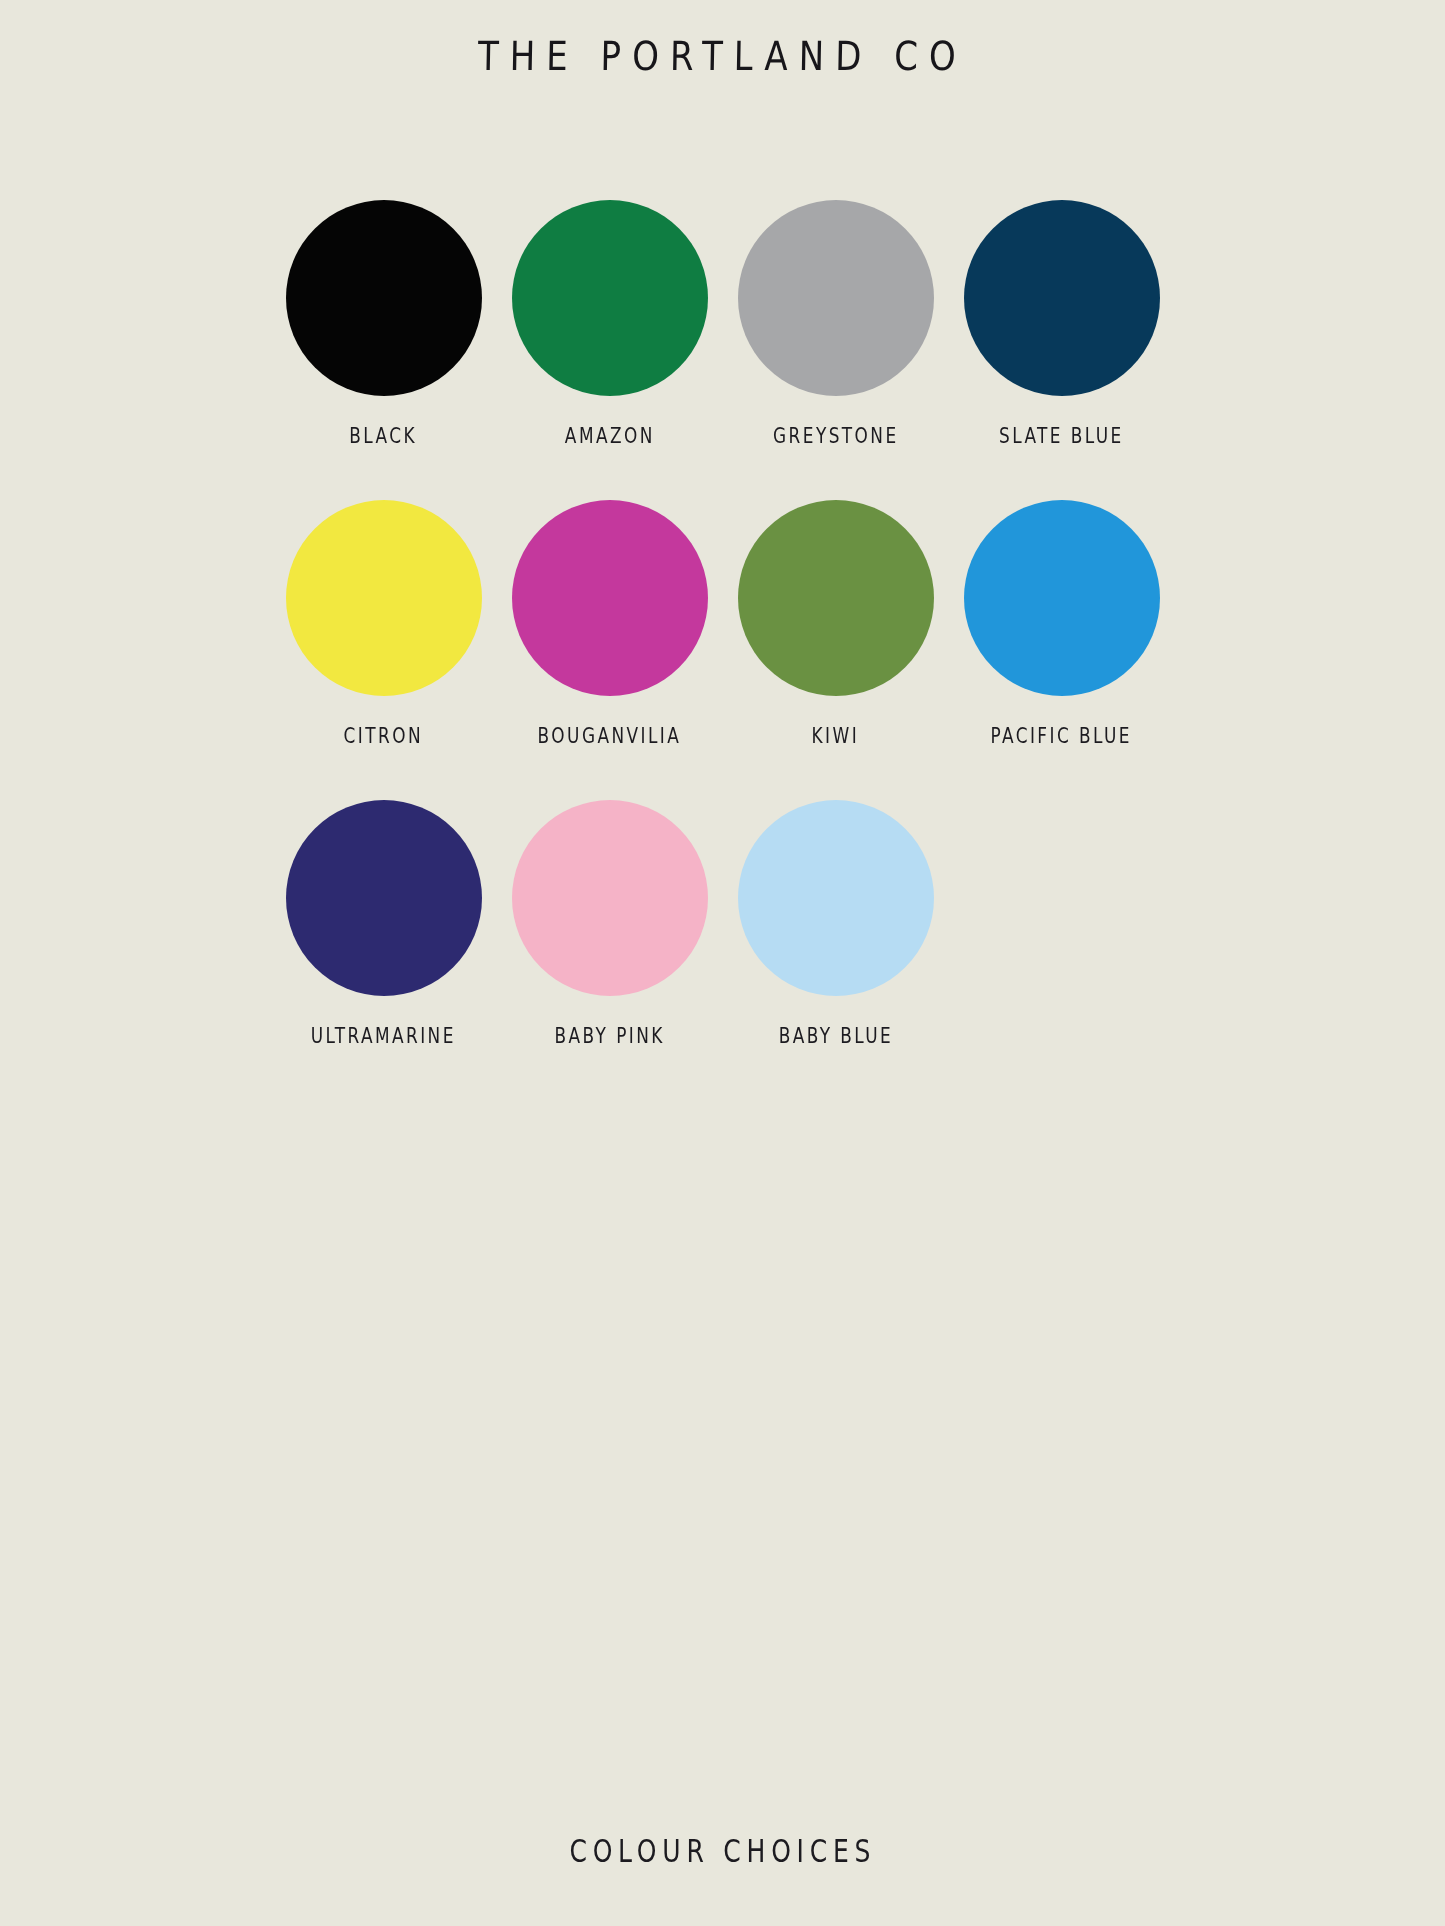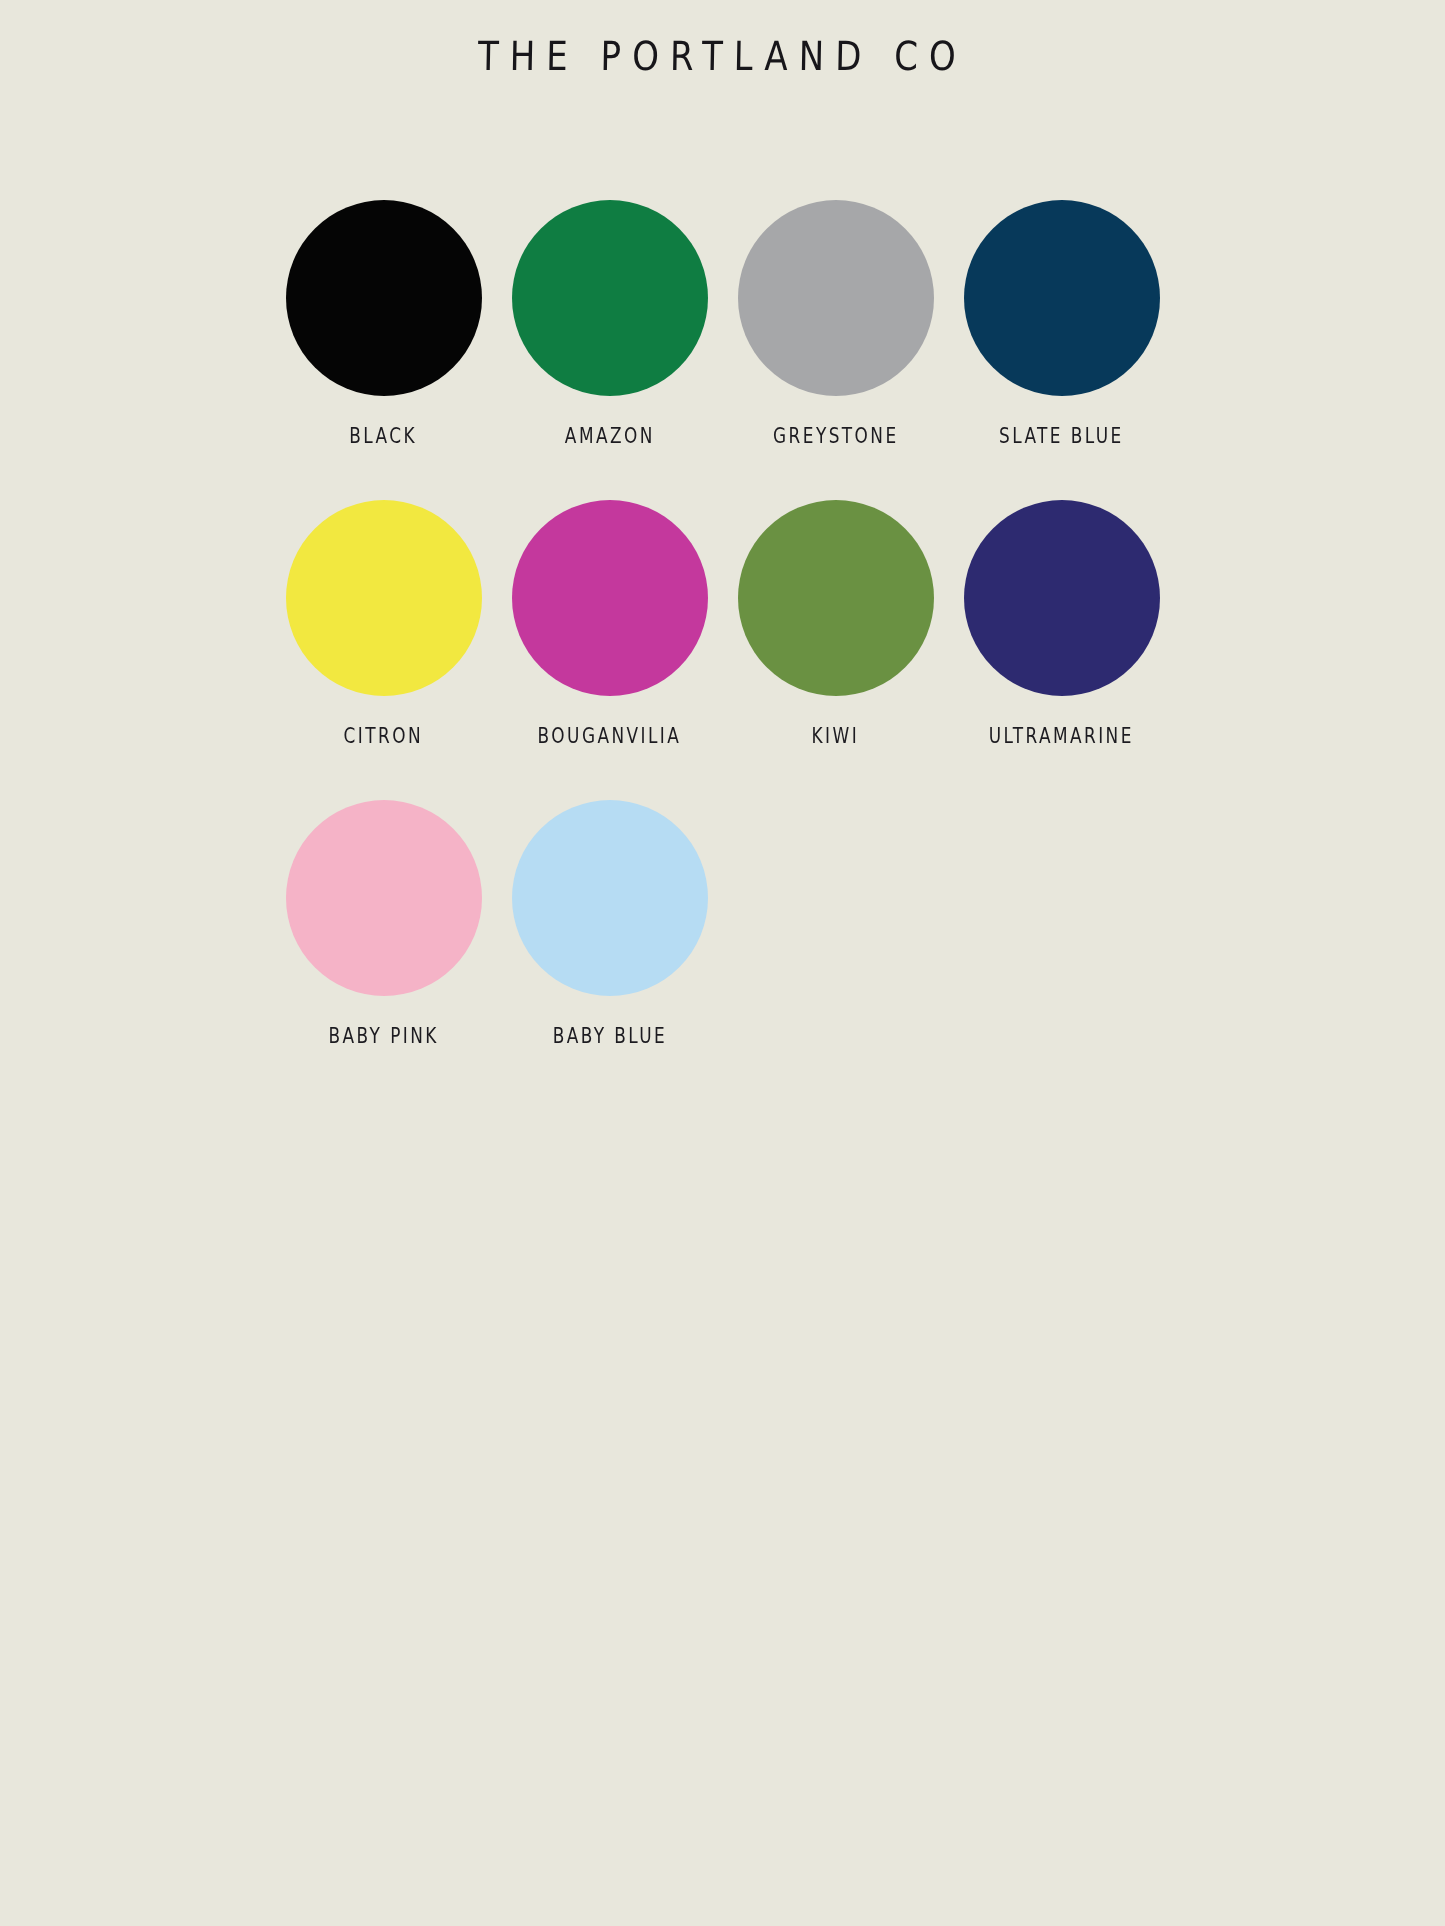--- a/index.html
+++ b/index.html
@@ -131,27 +131,34 @@
       </div>
       <div class="swatch-cell">
         <span class="swatch-dot" style="background: rgb(196, 56, 157);"></span>
         <div class="swatch-label">BOUGANVILIA</div>
       </div>
       <div class="swatch-cell">
         <span class="swatch-dot" style="background: rgb(106, 145, 66);"></span>
         <div class="swatch-label">KIWI</div>
       </div>
       <div class="swatch-cell">
+        <span class="swatch-dot" style="background: rgb(33, 150, 218);"></span>
+        <div class="swatch-label">PACIFIC BLUE</div>
+      </div>
+      <div class="swatch-cell">
         <span class="swatch-dot" style="background: rgb(45, 42, 112);"></span>
         <div class="swatch-label">ULTRAMARINE</div>
       </div>
       <div class="swatch-cell">
         <span class="swatch-dot" style="background: rgb(245, 179, 199);"></span>
         <div class="swatch-label">BABY PINK</div>
       </div>
       <div class="swatch-cell">
         <span class="swatch-dot" style="background: rgb(182, 220, 243);"></span>
         <div class="swatch-label">BABY BLUE</div>
       </div>
     </div>
 
+  <div id="footer-area">
+    <div id="poster-footer">COLOUR CHOICES</div>
+  </div>
 
 </div>
 
 </body></html>

